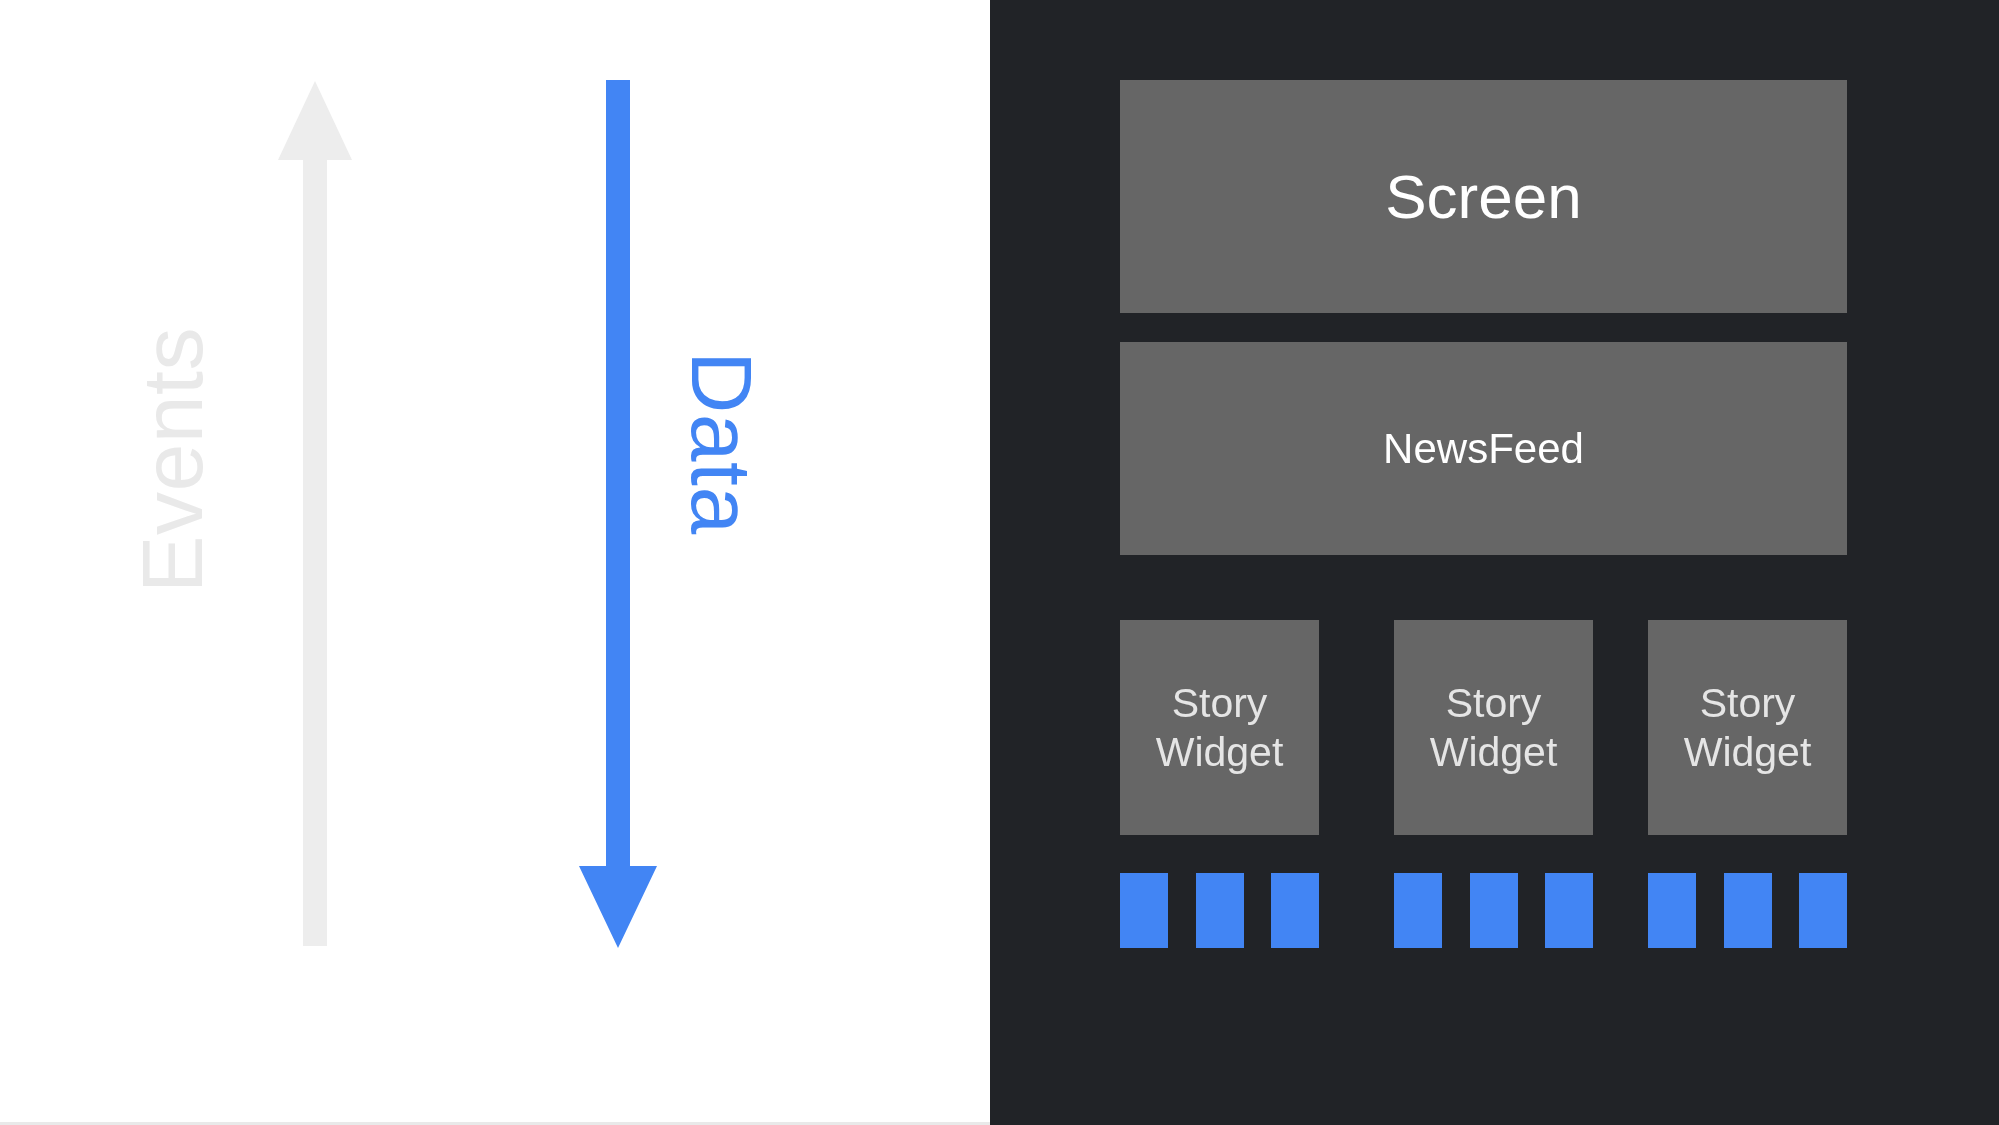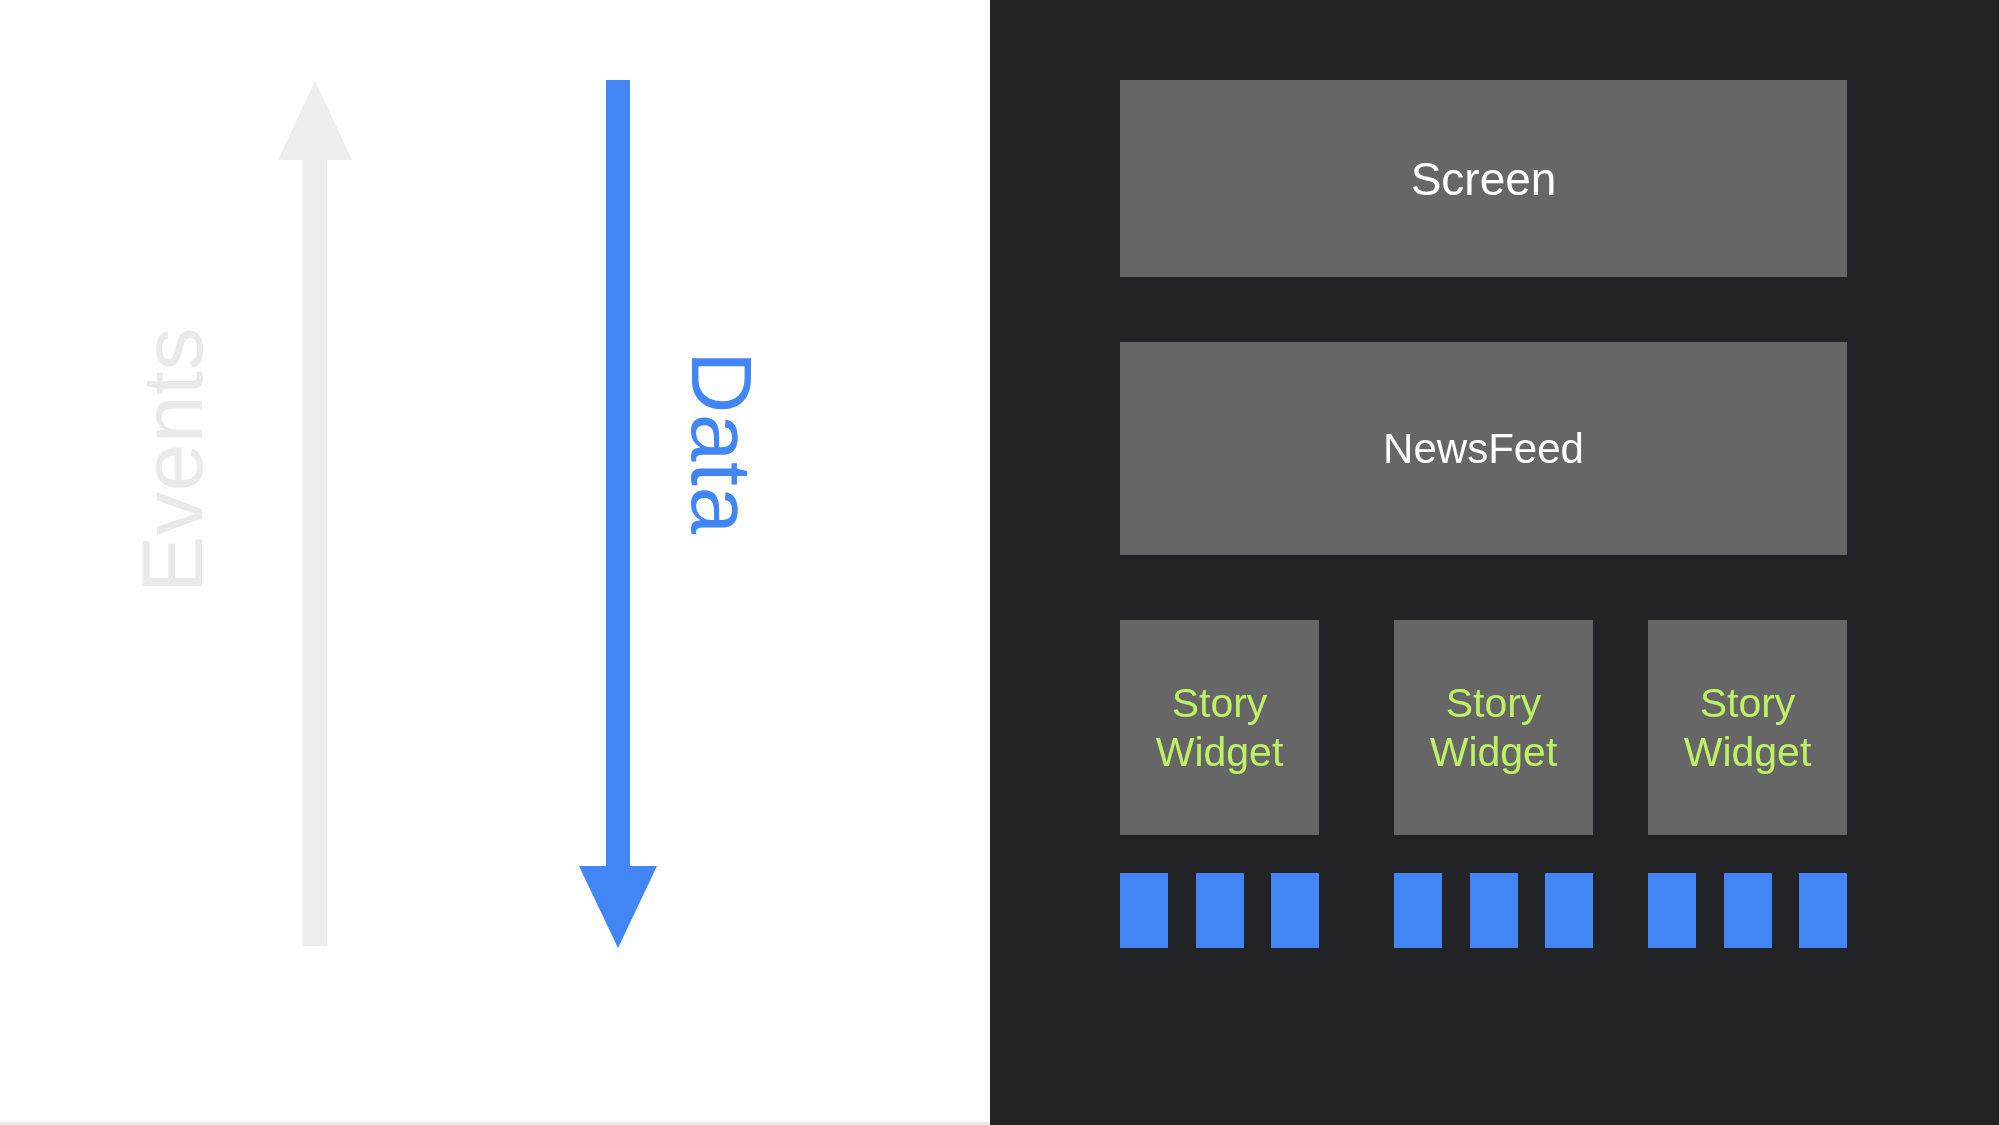--- a/index.html
+++ b/index.html
@@ -71,22 +71,22 @@
     background: #666666;
     display: flex;
     align-items: center;
     justify-content: center;
     color: #ffffff;
     text-align: center;
   }
 
   #screen-box {
     left: 130px; top: 80px;
-    width: 727px; height: 197px;
-    font-size: 46px;
+    width: 727px; height: 233px;
+    font-size: 62px;
   }
   #newsfeed-box {
     left: 130px; top: 342px;
     width: 727px; height: 213px;
     font-size: 42px;
   }
 
   .story-group {
     position: absolute;
     top: 620px;
@@ -94,21 +94,21 @@
   }
   #story-group-0 { left: 130px; }
   #story-group-1 { left: 404px; }
   #story-group-2 { left: 658px; }
 
   .story-box {
     position: relative;
     width: 199px;
     height: 215px;
     background: #666666;
-    color: #bef264;
+    color: #e5e5e5;
     display: flex;
     align-items: center;
     justify-content: center;
     font-size: 41px;
     line-height: 1.18;
     text-align: center;
   }
 
   .bar-row {
     position: absolute;

